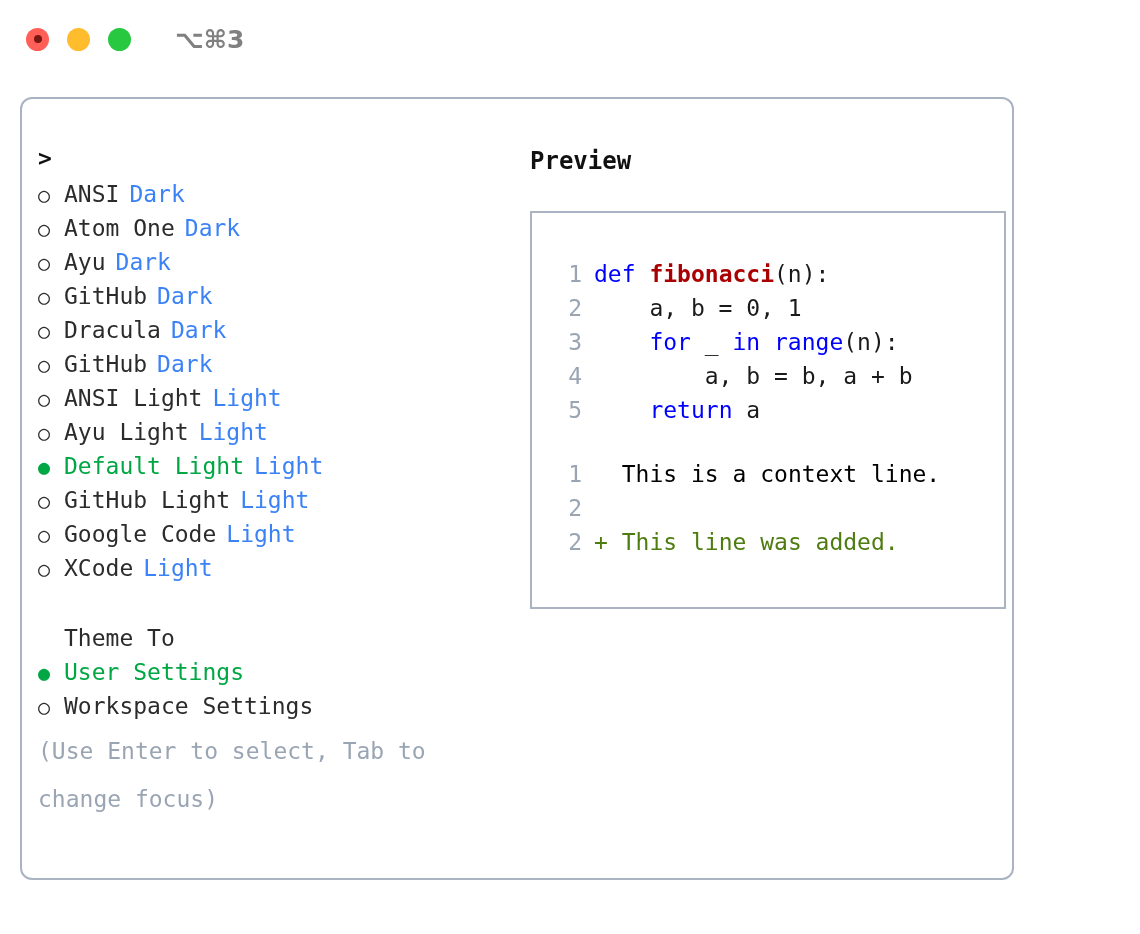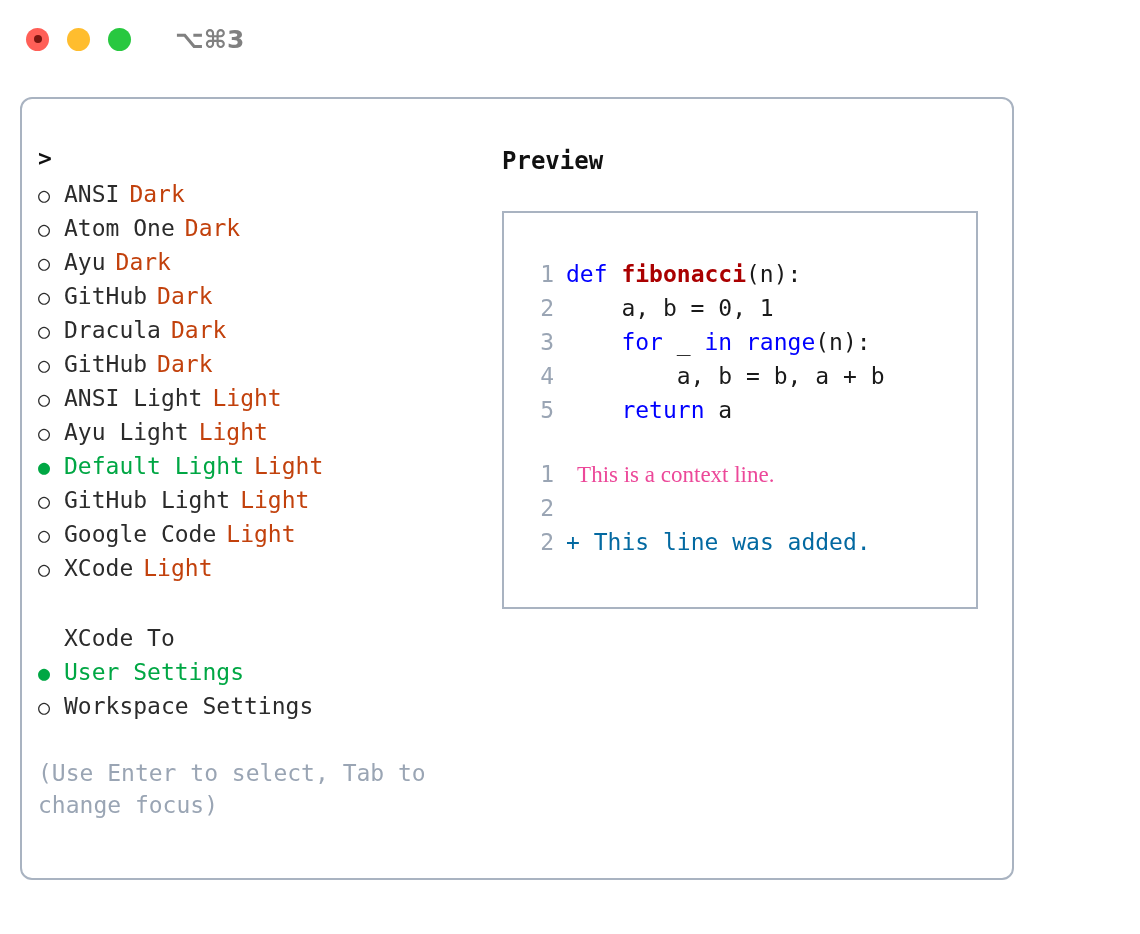--- a/index.html
+++ b/index.html
@@ -120,44 +120,43 @@
     font-size: 24px;
   }
   .header-row .marker {
     color: #111111;
     font-weight: bold;
     font-size: 23px;
   }
   .name { color: #2b2b2b; }
   .name.green { color: #00a744; }
   .cat {
-    color: #c2410c;
+    color: #3b82f6;
     margin-left: 10px;
   }
 
   .apply-block { margin-top: 36px; }
   .apply-head {
     font-size: 23px;
     color: #2b2b2b;
     height: 34px;
     padding-left: 26px;
   }
 
   .hint {
-    margin-top: 30px;
     font-size: 23px;
     color: #9aa5b4;
-    line-height: 32px;
+    line-height: 48px;
     width: 410px;
   }
 
   
   .right-col {
     position: absolute;
-    left: 480px;
+    left: 508px;
     top: 48px;
     width: 490px;
   }
   .preview-title {
     font-size: 24px;
     font-weight: bold;
     color: #111111;
   }
   .preview-box {
     margin-top: 36px;
@@ -179,23 +178,23 @@
     width: 34px;
     flex: 0 0 34px;
     text-align: right;
     color: #9aa5b4;
     margin-right: 12px;
   }
   .code { color: #1a1a1a; }
   .kw { color: #0000ff; }
   .fn { color: #aa0000; font-weight: bold; }
   .gap { height: 30px; }
-  .ctx { color: #ec4899; font-family: Liberation Serif, serif; }
+  .ctx { color: #000000; }
   .del { color: #bb0000; }
-  .add { color: #0369a1; }
+  .add { color: #4d7c0f; }
 </style>
 </head>
 <body>
 
 <div class="window">
 
   <div class="titlebar">
     <div class="lights">
       <span class="light red"></span>
       <span class="light amber"></span>
@@ -279,21 +278,21 @@
           <span class="cat">Light</span>
         </div>
 
         <div class="row">
           <span class="marker">○</span>
           <span class="name">XCode</span>
           <span class="cat">Light</span>
         </div>
 
         <div class="apply-block">
-          <div class="apply-head">XCode To</div>
+          <div class="apply-head">Theme To</div>
 
           <div class="row">
             <span class="marker sel">●</span>
             <span class="name green">User Settings</span>
           </div>
 
           <div class="row">
             <span class="marker">○</span>
             <span class="name">Workspace Settings</span>
           </div>

